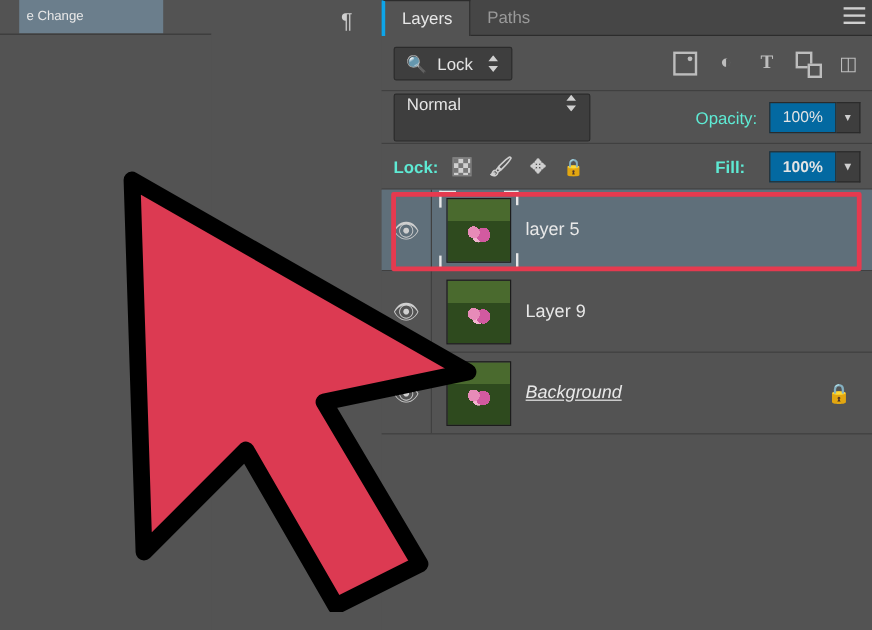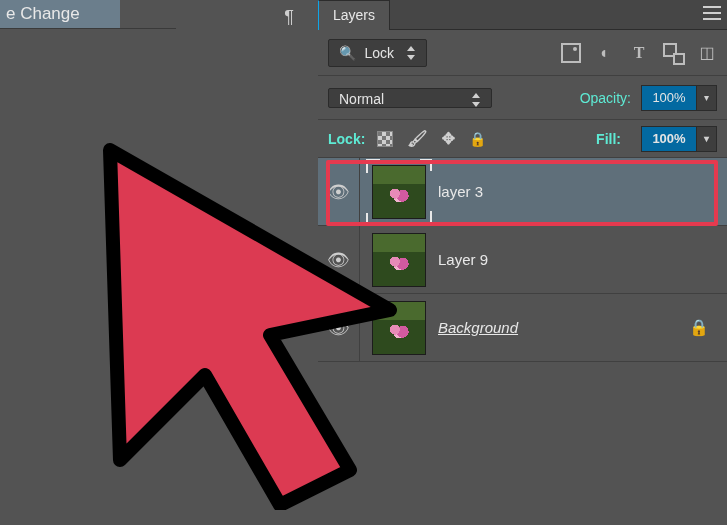--- a/index.html
+++ b/index.html
@@ -1,49 +1,49 @@
 <!DOCTYPE html>
 <html><head>
 <meta charset="utf-8">
 <style>
   * { box-sizing: border-box; margin: 0; padding: 0; font-family: Arial, Helvetica, sans-serif; }
   body { width: 727px; height: 525px; background: #535353; overflow: hidden; position: relative; }
 
   
-  .tl-frag { position: absolute; left: 0; top: 0; width: 120px; height: 28px; background: #6b7e8c; color: #e8e8e8; font-size: 17px; display: flex; align-items: center; padding-left: 6px; }
+  .tl-frag { position: absolute; left: 16px; top: 0; width: 120px; height: 28px; background: #6b7e8c; color: #e8e8e8; font-size: 11px; display: flex; align-items: center; padding-left: 6px; }
   .tl-body { position: absolute; left: 0; top: 28px; width: 176px; height: 497px; background: #535353; border-top: 1px solid #3a3a3a; }
 
   
   .mid-col { position: absolute; left: 270px; top: 0; width: 48px; height: 525px; background: #535353; }
   .mid-col .pilcrow { position: absolute; left: 8px; top: 6px; width: 22px; height: 22px; color: #cfcfcf; display:flex; align-items:center; justify-content:center; font-size:18px; }
 
   
   .panel { position: absolute; left: 318px; top: 0; right: 0; height: 525px; background: #535353; }
   .panel-tabs { height: 30px; display: flex; align-items: center; gap: 0; border-bottom: 1px solid #2c2c2c; background:#464646; }
   .panel-tab { color:#9a9a9a; font-size:14px; padding:6px 14px 7px; cursor:pointer; }
-  .panel-tab.active { color:#e8e8e8; background:#535353; border-top:1px solid #2c2c2c; border-left:1px solid #0ea5e9; border-right:1px solid #2c2c2c; }
+  .panel-tab.active { color:#e8e8e8; background:#535353; border-top:1px solid #2c2c2c; border-left:3px solid #0ea5e9; border-right:1px solid #2c2c2c; }
   .panel-menu { position:absolute; right:6px; top:6px; width:18px; height:14px; display:flex; flex-direction:column; justify-content:space-between; }
   .panel-menu span { height:2px; background:#cfcfcf; }
 
   
   .filter-row { height:46px; display:flex; align-items:center; padding:0 10px; gap:8px; border-bottom:1px solid #404040; }
   .kind-select { display:flex; align-items:center; gap:8px; background:#3e3e3e; border:1px solid #2b2b2b; height:28px; padding:0 10px; color:#e4e4e4; font-size:14px; border-radius:2px; }
   .kind-select .mag { font-size:14px; color:#cfcfcf; }
   .kind-select .chev { margin-left:4px; }
   .filter-icons { display:flex; gap:14px; margin-left:auto; color:#bdbdbd; }
   .filter-icons span { width:20px; height:20px; display:flex; align-items:center; justify-content:center; font-size:16px; }
   .img-ic { width:18px; height:14px; border:2px solid #bdbdbd; position:relative; }
   .img-ic::before { content:""; position:absolute; right:2px; top:2px; width:4px; height:4px; background:#bdbdbd; border-radius:50%; }
   .shape-ic { width:16px; height:16px; position:relative; }
   .shape-ic::before { content:""; position:absolute; left:0; top:0; width:10px; height:10px; border:2px solid #bdbdbd; }
   .shape-ic::after { content:""; position:absolute; right:-2px; bottom:-2px; width:8px; height:8px; border:2px solid #bdbdbd; background:#535353; }
 
   
   .blend-row { height:44px; display:flex; align-items:center; padding:0 10px; gap:10px; border-bottom:1px solid #404040; }
-  .blend-select { flex:0 0 164px; display:flex; align-items:flex-end; justify-content:space-between; background:#3e3e3e; border:1px solid #2b2b2b; height:20px; padding:0 10px; color:#e4e4e4; font-size:14px; border-radius:2px; }
+  .blend-select { flex:0 0 164px; display:flex; align-items:flex-start; justify-content:space-between; background:#3e3e3e; border:1px solid #2b2b2b; height:40px; padding:0 10px; color:#e4e4e4; font-size:14px; border-radius:2px; }
   .label-txt { color:#5eead4; font-size:14px; }
   .pct-box { display:flex; align-items:center; }
   .pct-val { background:#0369a1; border:1px solid #2b2b2b; height:26px; width:56px; color:#e4e4e4; font-size:13px; display:flex; align-items:center; justify-content:center; }
   .pct-btn { width:20px; height:26px; background:#3e3e3e; border:1px solid #2b2b2b; border-left:none; display:flex; align-items:center; justify-content:center; color:#cfcfcf; font-size:10px; }
 
   
   .lock-row { height:38px; display:flex; align-items:center; padding:0 10px; gap:12px; border-bottom:1px solid #404040;font-weight:bold; }
   .lock-icons { display:flex; gap:14px; color:#cfcfcf; align-items:center; }
   .checker { width:16px; height:16px; background:
     conic-gradient(#cfcfcf 0 25%, #777 0 50%, #cfcfcf 0 75%, #777 0) 0 0/8px 8px; border:1px solid #888; }
@@ -90,20 +90,21 @@
 </div>
 <div class="tl-body"></div>
 
 <div class="mid-col">
   <div class="pilcrow">¶</div>
 </div>
 
 <div class="panel">
   <div class="panel-tabs">
     <div class="panel-tab active"><span>Layers</span></div>
+    <div class="panel-tab"><span>Paths</span></div>
     <div class="panel-menu">
         <span></span>
         <span></span>
         <span></span>
       </div>
   </div>
 
   <div class="filter-row">
     <div class="kind-select">
       <span class="mag">🔍</span>
@@ -160,21 +161,21 @@
 
   <div class="layer-list">
 
     <div class="layer-row selected">
       <div class="vis-col">👁</div>
       <div class="thumb-wrap sel-frame">
         <span class="c1"></span>
           <span class="c2"></span>
         <div class="thumb"></div>
       </div>
-      <span class="layer-name">layer 3</span>
+      <span class="layer-name">layer 5</span>
     </div>
 
     <div class="layer-row">
       <div class="vis-col">👁</div>
       <div class="thumb-wrap">
           <div class="thumb"></div>
         </div>
       <span class="layer-name">Layer 9</span>
     </div>
 

